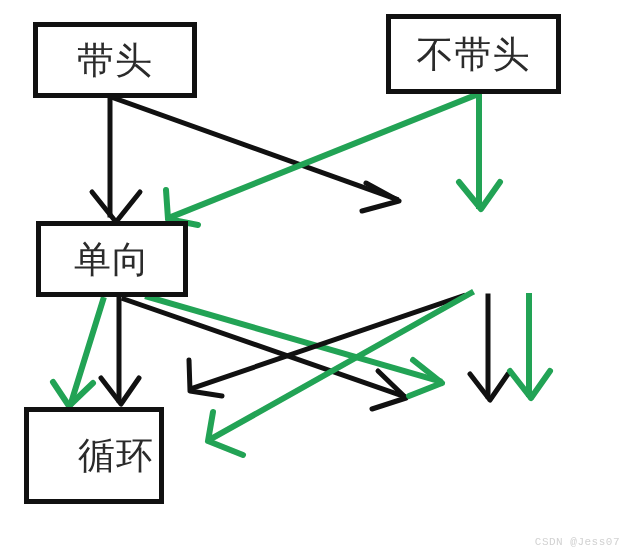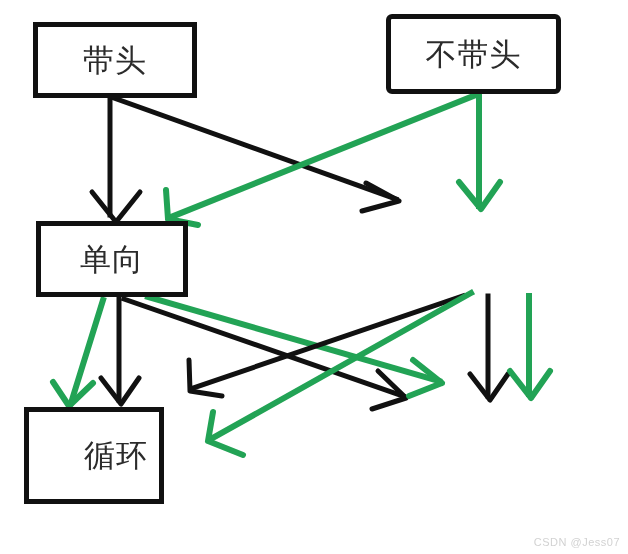--- a/index.html
+++ b/index.html
@@ -30,32 +30,32 @@
     box-sizing: border-box;
     background: #ffffff;
     border: 5px solid #111111;
     display: flex;
     align-items: center;
     justify-content: center;
     z-index: 5;
   }
   .node-label {
     font-family: "DejaVu Sans", "Liberation Sans", sans-serif;
-    font-size: 31px;
+    font-size: 37px;
     color: #2b2b2b;
     line-height: 1;
     letter-spacing: 1px;
     white-space: nowrap;
     user-select: none;
   }
   .watermark {
     position: absolute;
     right: 8px;
     bottom: 6px;
-    font-family: Liberation Sans, sans-serif;
+    font-family: Liberation Mono, monospace;
     font-size: 11px;
     color: #d2d2d2;
     letter-spacing: 0.5px;
     user-select: none;
     z-index: 9;
   }
 </style>
 </head>
 <body>
 
@@ -122,21 +122,21 @@
       <path d="M529,296 L529,394" stroke="#22a355" stroke-width="6" fill="none" stroke-linecap="square"></path>
       <path d="M510,371 L531,398 M550,371 L531,398" stroke="#22a355" stroke-width="6" fill="none" stroke-linecap="round"></path>
     </g>
 
   </svg>
 
   <div class="node-box" style="left:33px; top:22px; width:164px; height:76px;">
     <span class="node-label">带头</span>
   </div>
 
-  <div class="node-box" style="left:386px; top:14px; width:175px; height:80px;border-radius:6px;">
+  <div class="node-box" style="left:386px; top:14px; width:175px; height:80px;">
     <span class="node-label">不带头</span>
   </div>
 
   <div class="node-box" style="left:36px; top:221px; width:152px; height:76px;">
     <span class="node-label">单向</span>
   </div>
 
 
   <div class="node-box" style="left:24px; top:407px; width:140px; height:97px;padding-left:44px;">
     <span class="node-label">循环</span>

